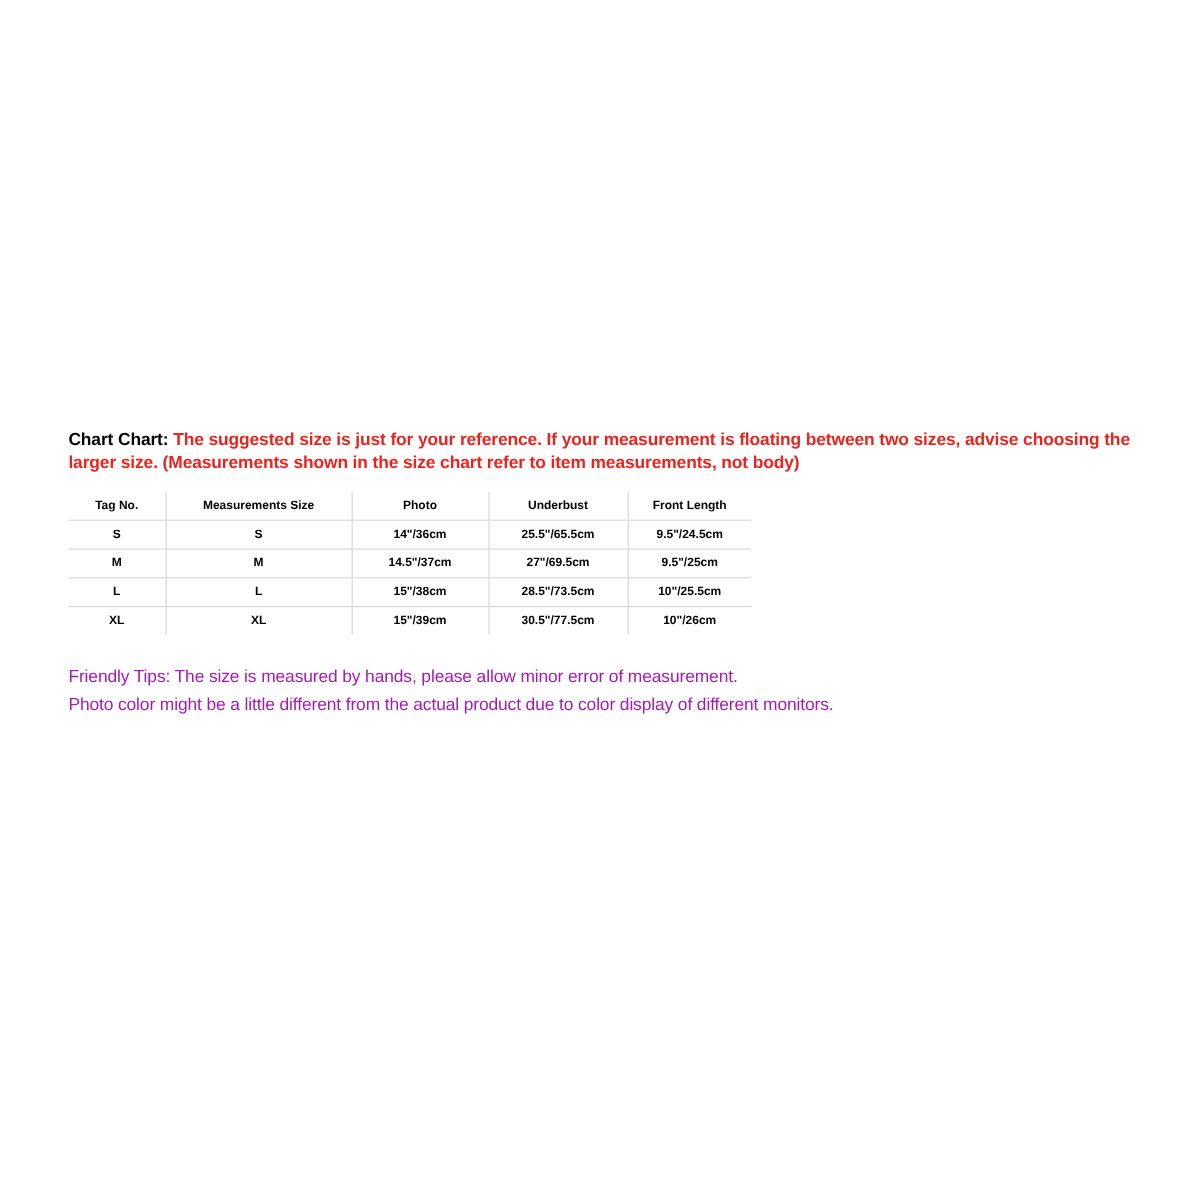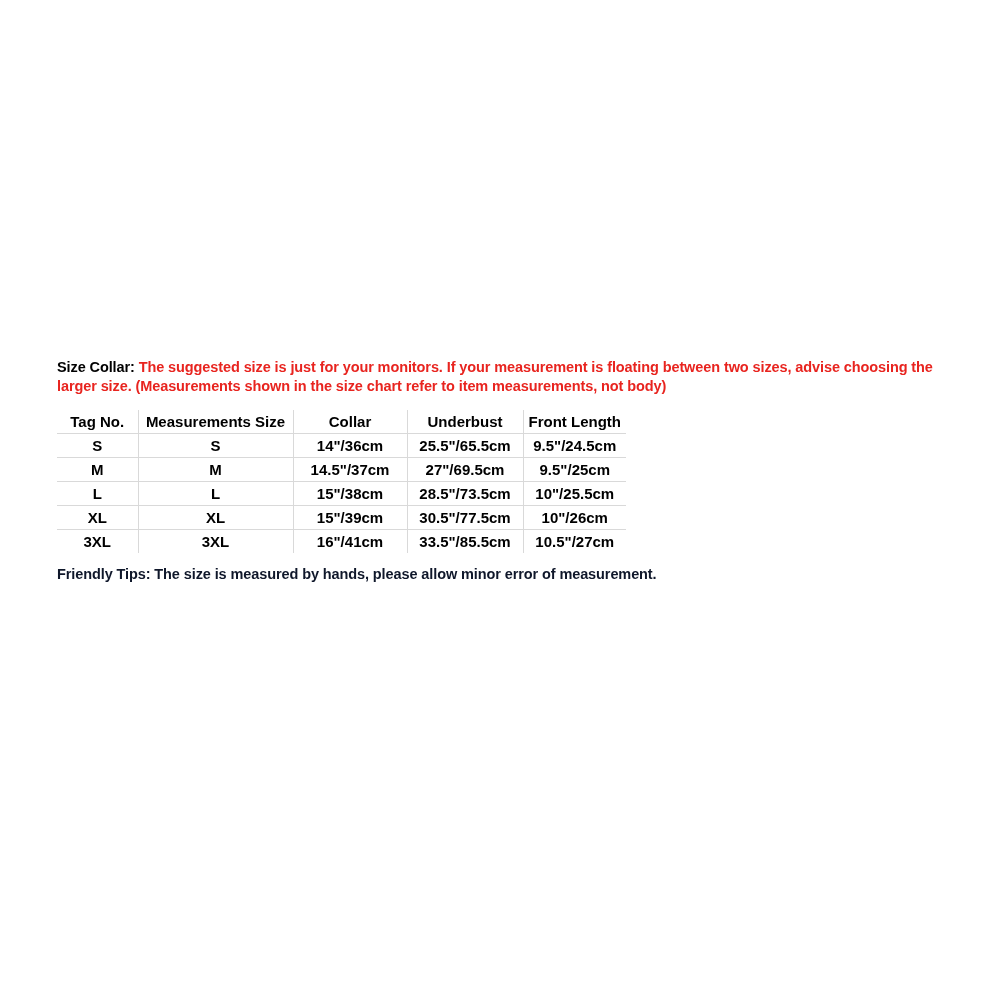--- a/index.html
+++ b/index.html
@@ -34,21 +34,21 @@
   .intro .label {
     color: #000000;
   }
   .intro .note {
     color: #e8241f;
   }
   table.size-chart {
     margin-top: 7px;
     border-collapse: collapse;
     table-layout: fixed;
-    font-size: 15px;
+    font-size: 10px;
     font-weight: bold;
   }
   table.size-chart col.c0 { width: 81px; }
   table.size-chart col.c1 { width: 155px; }
   table.size-chart col.c2 { width: 114px; }
   table.size-chart col.c3 { width: 116px; }
   table.size-chart col.c4 { width: 103px; }
   table.size-chart th,
   table.size-chart td {
     border: 1px solid #d9d9d9;
@@ -70,54 +70,54 @@
   table.size-chart tbody td:first-child {
     border-left: none;
   }
   table.size-chart tbody td:last-child {
     border-right: none;
   }
   table.size-chart tbody tr:last-child td {
     border-bottom: none;
   }
   .tips {
-    margin-top: 9px;
+    margin-top: 23px;
     font-size: 14.5px;
-    font-weight: bold;
+    font-weight: normal;
     line-height: 24px;
-    color: #0f172a;
+    color: #a21caf;
     letter-spacing: -0.1px;
   }
   .tips div {
     white-space: nowrap;
   }
 </style>
 </head>
 <body>
 
 <div id="page">
   <div id="content">
 
     <p class="intro">
-      <span class="label">Size Collar: </span><span class="note">The suggested size is just for your monitors. If your measurement is floating between two sizes, advise choosing the larger size. (Measurements shown in the size chart refer to item measurements, not body)</span>
+      <span class="label">Chart Chart: </span><span class="note">The suggested size is just for your reference. If your measurement is floating between two sizes, advise choosing the larger size. (Measurements shown in the size chart refer to item measurements, not body)</span>
     </p>
 
     <table class="size-chart">
       <colgroup>
         <col class="c0">
           <col class="c1">
           <col class="c2">
           <col class="c3">
           <col class="c4">
       </colgroup>
       <thead>
         <tr>
           <th>Tag No.</th>
           <th>Measurements Size</th>
-          <th>Collar</th>
+          <th>Photo</th>
           <th>Underbust</th>
           <th>Front Length</th>
         </tr>
       </thead>
       <tbody>
         <tr>
           <td>S</td>
           <td>S</td>
           <td>14"/36cm</td>
           <td>25.5"/65.5cm</td>
@@ -137,28 +137,22 @@
           <td>28.5"/73.5cm</td>
           <td>10"/25.5cm</td>
         </tr>
         <tr>
           <td>XL</td>
           <td>XL</td>
           <td>15"/39cm</td>
           <td>30.5"/77.5cm</td>
           <td>10"/26cm</td>
         </tr>
-        <tr>
-          <td>3XL</td>
-          <td>3XL</td>
-          <td>16"/41cm</td>
-          <td>33.5"/85.5cm</td>
-          <td>10.5"/27cm</td>
-        </tr>
       </tbody>
     </table>
 
     <div class="tips">
       <div>Friendly Tips: The size is measured by hands, please allow minor error of measurement.</div>
+      <div>Photo color might be a little different from the actual product due to color display of different monitors.</div>
     </div>
 
   </div>
 </div>
 
 </body></html>

